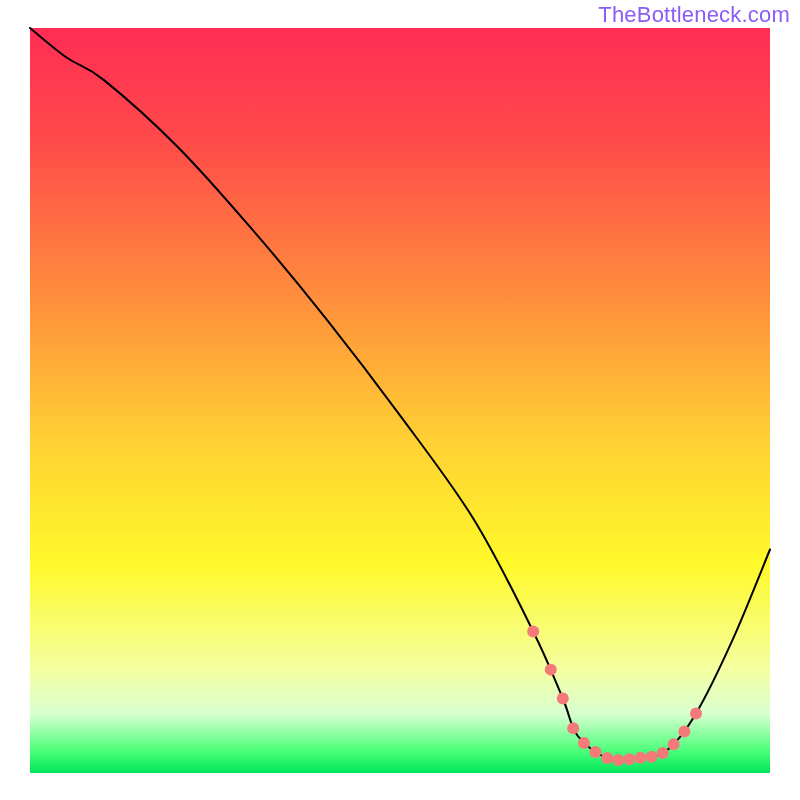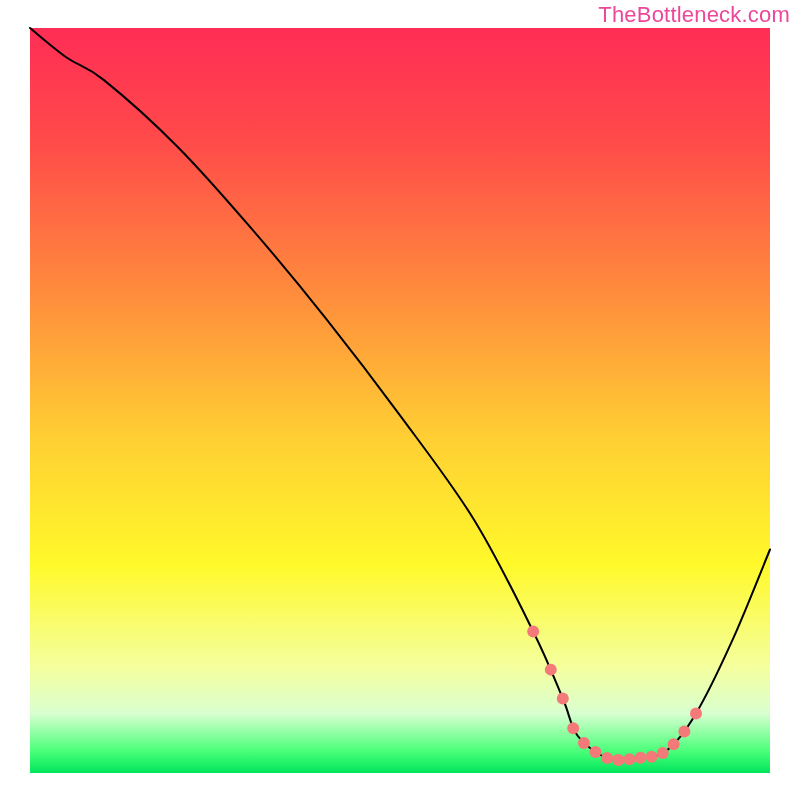--- a/index.html
+++ b/index.html
@@ -13,21 +13,21 @@
   }
   #stage {
     position: relative;
     width: 800px;
     height: 800px;
   }
   #attribution {
     position: absolute;
     top: 2px;
     right: 10px;
-    color: #ec4899;
+    color: #8b5cf6;
     font-size: 22px;
     font-weight: 500;
     letter-spacing: 0.2px;
     z-index: 10;
     user-select: none;
   }
   svg {
     display: block;
   }
 </style>

